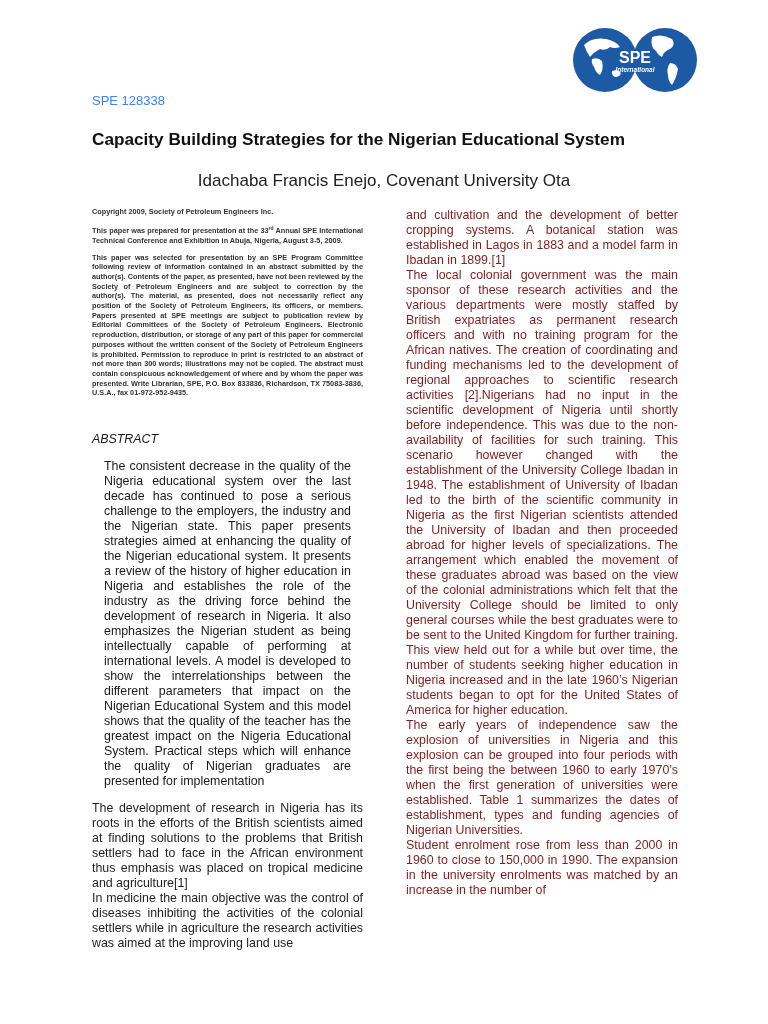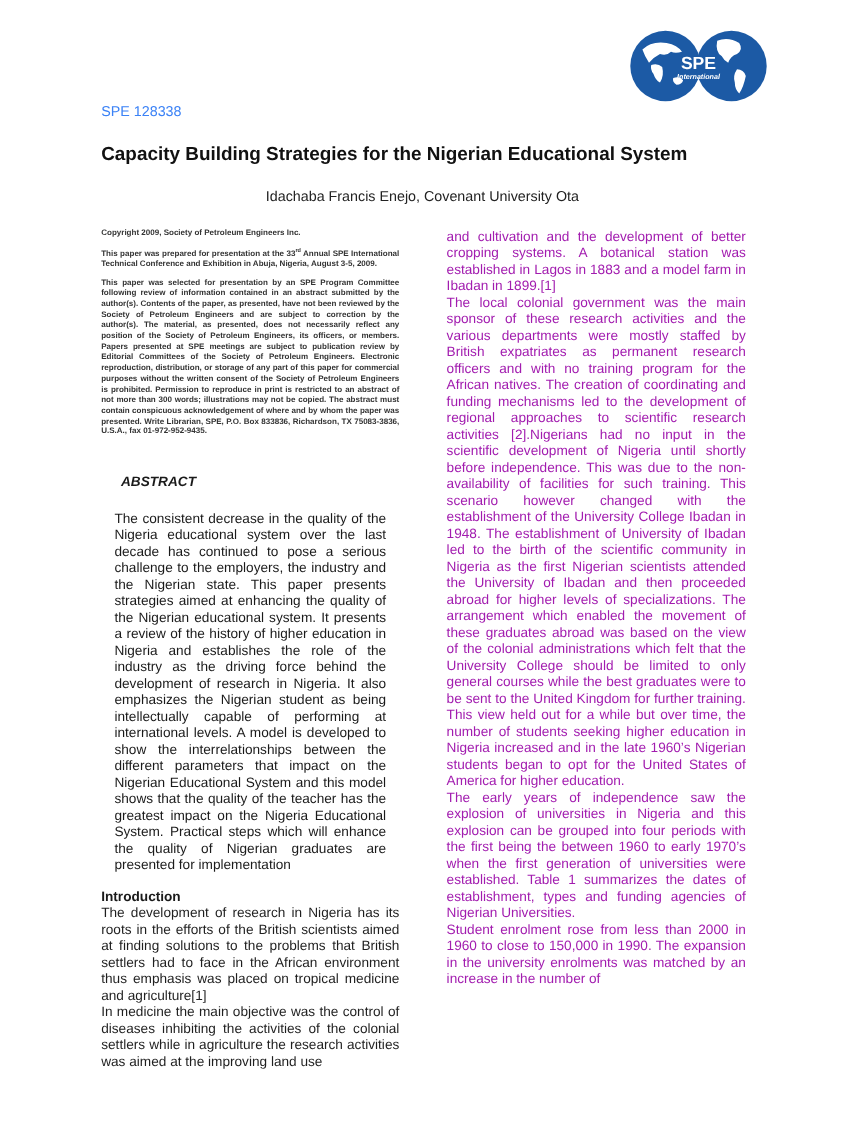--- a/index.html
+++ b/index.html
@@ -1,29 +1,29 @@
 <!DOCTYPE html>
 <html><head>
 <meta charset="utf-8">
 <style>
   html, body { margin:0; padding:0; background:#ffffff; }
   body { width:768px; height:1024px; position:relative; overflow:hidden; font-family:"Liberation Sans", sans-serif; color:#1a1a1a; }
   .logo { position:absolute; left:572px; top:27px; width:126px; height:66px; }
   .paper-id { position:absolute; left:92px; top:93px; font-size:13px; color:#3b82f6; }
   .title { position:absolute; left:92px; top:129px; font-size:17.2px; font-weight:bold; color:#111; white-space:nowrap; }
-  .author { position:absolute; left:0; width:768px; top:171px; text-align:center; font-size:13px; color:#222; }
+  .author { position:absolute; left:0; width:768px; top:171px; text-align:center; font-size:17px; color:#222; }
   .col-left { position:absolute; left:92px; top:207px; width:271px; }
   .col-right { position:absolute; left:406px; top:208px; width:272px; }
   .small { font-size:7.3px; line-height:9.7px; color:#333; text-align:justify; margin:0 0 7px 0;font-weight:bold; }
   .small sup { font-size:5px; }
-  .abstract-head { font-size:12.4px; font-weight:bold; font-style:italic; margin:18px; line-height:15px; margin-top:34px; }
+  .abstract-head { font-size:12.4px; font-weight:normal; font-style:italic; margin:0; line-height:15px; margin-top:34px; }
   .abstract-body { font-size:12.4px; line-height:15px; text-align:justify; margin:12px; }
   .intro-head { font-size:12.4px; font-weight:bold; margin:0; line-height:15px; margin-top:14px; }
   .body { font-size:12.4px; line-height:15px; text-align:justify; margin:0; color:#1f1f1f; }
-  .body-right { font-size:12.4px; line-height:15px; text-align:justify; margin:0; color:#a21caf; }
+  .body-right { font-size:12.4px; line-height:15px; text-align:justify; margin:0; color:#7f1d1d; }
 </style>
 </head>
 <body>
 
 <div class="logo">
   <svg width="126" height="66" viewBox="0 0 126 66">
     <circle cx="33" cy="33" r="32" fill="#1c5aa5"></circle>
     <circle cx="93" cy="33" r="32" fill="#1c5aa5"></circle>
 
     <path d="M12 18 q8 -8 22 -6 q10 2 14 8 q-6 2 -10 0 q-4 4 -10 2 q-6 3 -10 8 q-4 -6 -6 -12z" fill="#ffffff"></path>
@@ -42,21 +42,20 @@
 <div class="author">Idachaba Francis Enejo, Covenant University Ota</div>
 
 <div class="col-left">
   <p class="small">Copyright  2009, Society of Petroleum Engineers Inc.</p>
   <p class="small"><span>This paper was prepared for presentation at the 33</span><sup>rd</sup><span> Annual SPE International Technical Conference and Exhibition in Abuja, Nigeria, August 3-5, 2009.</span></p>
   <p class="small">This paper was selected for presentation by an SPE Program Committee following review of information contained in an abstract submitted by the author(s). Contents of the paper, as presented, have not been reviewed by the Society of Petroleum Engineers and are subject to correction by the author(s). The material, as presented, does not necessarily reflect any position of the Society of Petroleum Engineers, its officers, or members. Papers presented at SPE meetings are subject to publication review by Editorial Committees of the Society of Petroleum Engineers. Electronic reproduction, distribution, or storage of any part of this paper for commercial purposes without the written consent of the Society of Petroleum Engineers is prohibited. Permission to reproduce in print is restricted to an abstract of not more than 300 words; illustrations may not be copied. The abstract must contain conspicuous acknowledgement of where and by whom the paper was presented. Write Librarian, SPE, P.O. Box 833836, Richardson, TX 75083-3836, U.S.A., fax 01-972-952-9435.</p>
 
   <p class="abstract-head">ABSTRACT</p>
   <p class="abstract-body">The consistent decrease in the quality of the Nigeria educational system over the last decade has continued to pose a serious challenge to the employers, the industry and the Nigerian state. This paper presents strategies aimed at enhancing the quality of the Nigerian educational system. It presents a review of the history of higher education in Nigeria and establishes the role of the industry as the driving force behind the development of research in Nigeria. It also emphasizes the Nigerian student as being intellectually capable of performing at international levels. A model is developed to show the interrelationships between the different parameters that impact on the Nigerian Educational System and this model shows that the quality of the teacher has the greatest impact on the Nigeria Educational System. Practical steps which will enhance the quality of Nigerian graduates are presented for implementation</p>
 
-  <p class="intro-head">Introduction</p>
   <p class="body">The development of research in Nigeria has its roots in the efforts of the British scientists aimed at finding solutions to the problems that British settlers had to face in the African environment thus emphasis was placed on tropical medicine and agriculture[1]</p>
   <p class="body">In medicine the main objective was the control of diseases inhibiting the activities of the colonial settlers while in agriculture the research activities was aimed at the improving land use</p>
 </div>
 
 <div class="col-right">
   <p class="body-right">and cultivation and the development of better cropping systems. A botanical station was established in Lagos in 1883 and a model farm in Ibadan in 1899.[1]</p>
   <p class="body-right">The local colonial government was the main sponsor of these research activities and the various departments were mostly staffed by British expatriates as permanent research officers and with no training program for the African natives. The creation of coordinating and funding mechanisms led to the development of regional approaches to scientific research activities [2].Nigerians had no input in the scientific development of Nigeria until shortly before independence. This was due to the non-availability of facilities for such training. This scenario however changed with the establishment of the University College Ibadan in 1948. The establishment of University of Ibadan led to the birth of the scientific community in Nigeria as the first Nigerian scientists attended the University of Ibadan and then proceeded abroad for higher levels of specializations. The arrangement which enabled the movement of these graduates abroad was based on the view of the colonial administrations which felt that the University College should be limited to only general courses while the best graduates were to be sent to the United Kingdom for further training. This view held out for a while but over time, the number of students seeking higher education in Nigeria increased and in the late 1960’s Nigerian students began to opt for the United States of America for higher education.</p>
   <p class="body-right">The early years of independence saw the explosion of universities in Nigeria and this explosion can be grouped into four periods with the first being the  between 1960 to early 1970’s when the first generation of universities were established. Table 1 summarizes the dates of establishment, types and funding agencies of Nigerian Universities.</p>
   <p class="body-right">Student enrolment rose from less than 2000 in 1960 to close to 150,000 in 1990. The expansion in the university enrolments was matched by an increase in the number of</p>
 </div>

